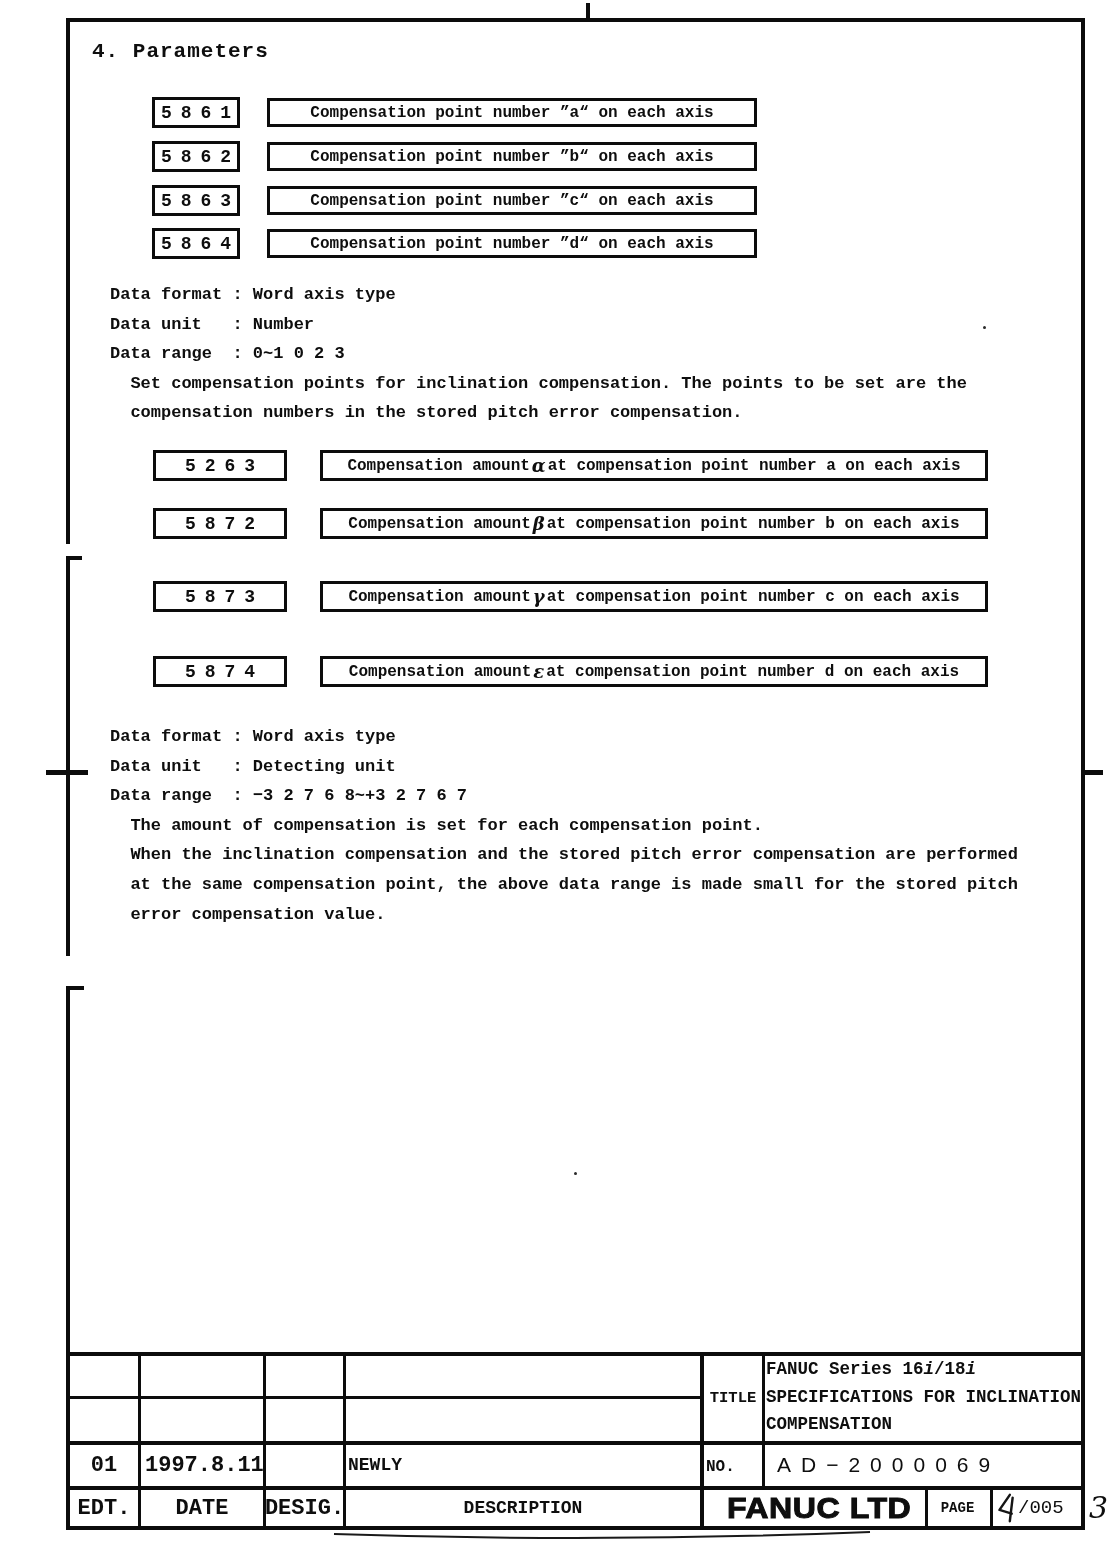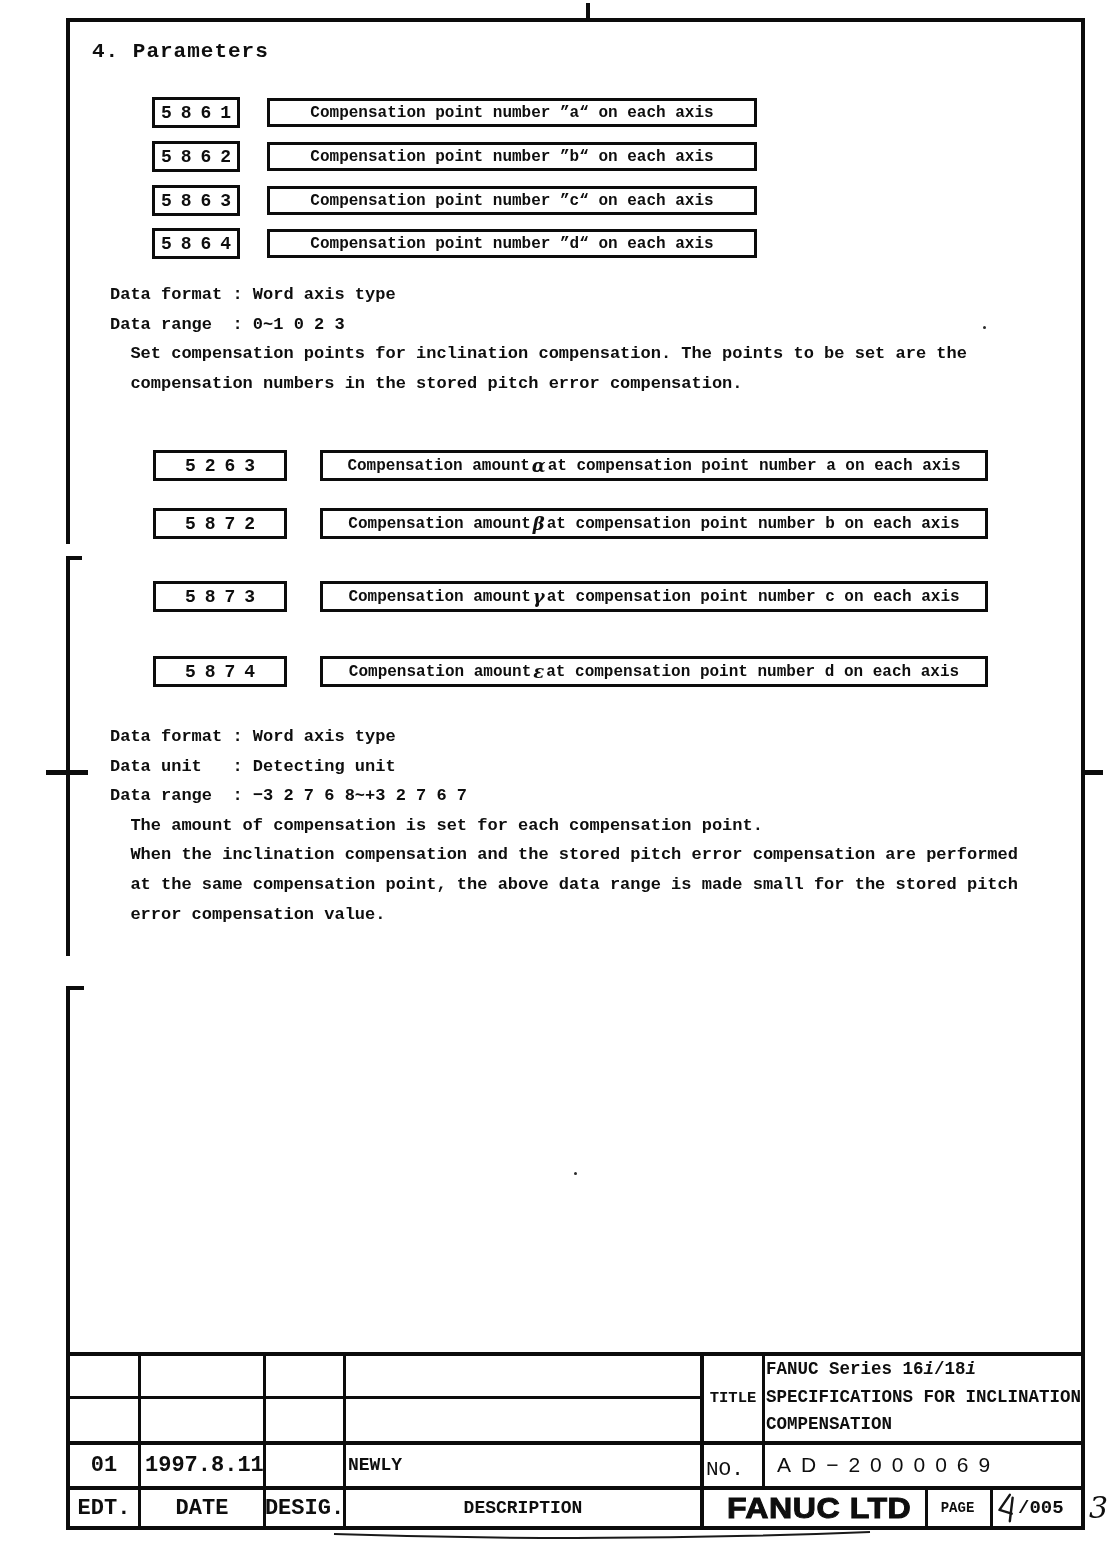--- a/index.html
+++ b/index.html
@@ -22,21 +22,21 @@
         font-weight:bold;box-sizing:border-box;}
   .left{justify-content:flex-start;} .t18{font-size:18px;} .t19{font-size:22px;} .t16{font-size:14px;}
   .titleline{line-height:27.5px;font-size:17.5px;font-weight:bold;white-space:pre;}
   .iti{font-style:italic;}
   .novalue{font-family:"Liberation Sans",sans-serif;font-weight:normal;
            font-size:21px;letter-spacing:10px;white-space:pre;}
   .fanuc{font-family:"Liberation Sans",sans-serif;font-weight:bold;font-size:30px;
          letter-spacing:0.5px;transform:scaleX(1.07);transform-origin:left center;
          -webkit-text-stroke:1px #0c0c0c;white-space:pre;}
   .hand3{font-family:"DejaVu Serif",serif;font-style:italic;font-size:30px;}
-  .pagesuffix{font-size:19px;font-weight:bold;}
+  .pagesuffix{font-size:19px;font-weight:normal;}
   .speck{position:absolute;width:3px;height:3px;border-radius:50%;background:#2a2a2a;}
 </style>
 </head>
 <body>
 
 <div class="abs ink" style="left:66px;top:18px;width:1019px;height:4px"></div>
 <div class="abs ink" style="left:1081px;top:18px;width:4px;height:1512px"></div>
 <div class="abs ink" style="left:66px;top:1526px;width:1019px;height:4px"></div>
 <div class="abs ink" style="left:66px;top:18px;width:4px;height:526px"></div>
 <div class="abs ink" style="left:66px;top:556px;width:4px;height:400px"></div>
@@ -72,20 +72,21 @@
 
 <div class="pbox" style="left:152px;top:228px;width:88px;height:31px">
   <span class="pnum">5864</span>
   </div>
 <div class="pbox" style="left:267px;top:229px;width:490px;height:29px">
   <span class="pdesc">Compensation point number ”d“ on each axis</span>
   </div>
 
 <div class="abs" style="left:110px;top:280px">
   <div class="nline">Data format : Word axis type</div>
+  <div class="nline">Data unit   : Number</div>
   <div class="nline">Data range  : 0~1 0 2 3</div>
   <div class="nline">  Set compensation points for inclination compensation. The points to be set are the</div>
   <div class="nline">  compensation numbers in the stored pitch error compensation.</div>
 </div>
 
 <div class="pbox" style="left:153px;top:450px;width:134px;height:31px">
   <span class="pnum">5263</span>
   </div>
 <div class="pbox" style="left:320px;top:450px;width:668px;height:31px">
   <span class="pdesc">Compensation amount</span>
@@ -152,21 +153,21 @@
 <div class="cell t18" style="left:346px;top:1490px;width:354px;height:36px">DESCRIPTION</div>
 
 <div class="cell" style="left:704px;top:1378px;width:58px;height:40px;font-size:15.5px">TITLE</div>
 
 <div class="abs" style="left:766px;top:1356px">
   <div class="titleline"><span>FANUC Series 16</span><span class="iti">i</span><span>/18</span><span class="iti">i</span></div>
   <div class="titleline">SPECIFICATIONS FOR INCLINATION</div>
   <div class="titleline">COMPENSATION</div>
 </div>
 
-<div class="abs" style="left:706px;top:1458px;font-size:21px;font-weight:normal">NO.</div>
+<div class="abs" style="left:706px;top:1458px;font-size:16px;font-weight:bold">NO.</div>
 <div class="cell left novalue" style="left:777px;top:1445px;width:300px;height:40px">AD−2000069</div>
 
 <div class="cell" style="left:702px;top:1489px;width:222px;height:37px">
   <span class="fanuc">FANUC LTD</span>
 </div>
 <div class="cell t16" style="left:925px;top:1489px;width:65px;height:37px">PAGE</div>
 
 <div class="cell" style="left:996px;top:1490px;width:80px;height:36px;justify-content:flex-start">
   <svg width="22" height="32" viewBox="0 0 22 34">
     <path d="M14 3 L3 19 L16 23" fill="none" stroke="#151515" stroke-width="2.6" stroke-linecap="round" stroke-linejoin="round"></path>

